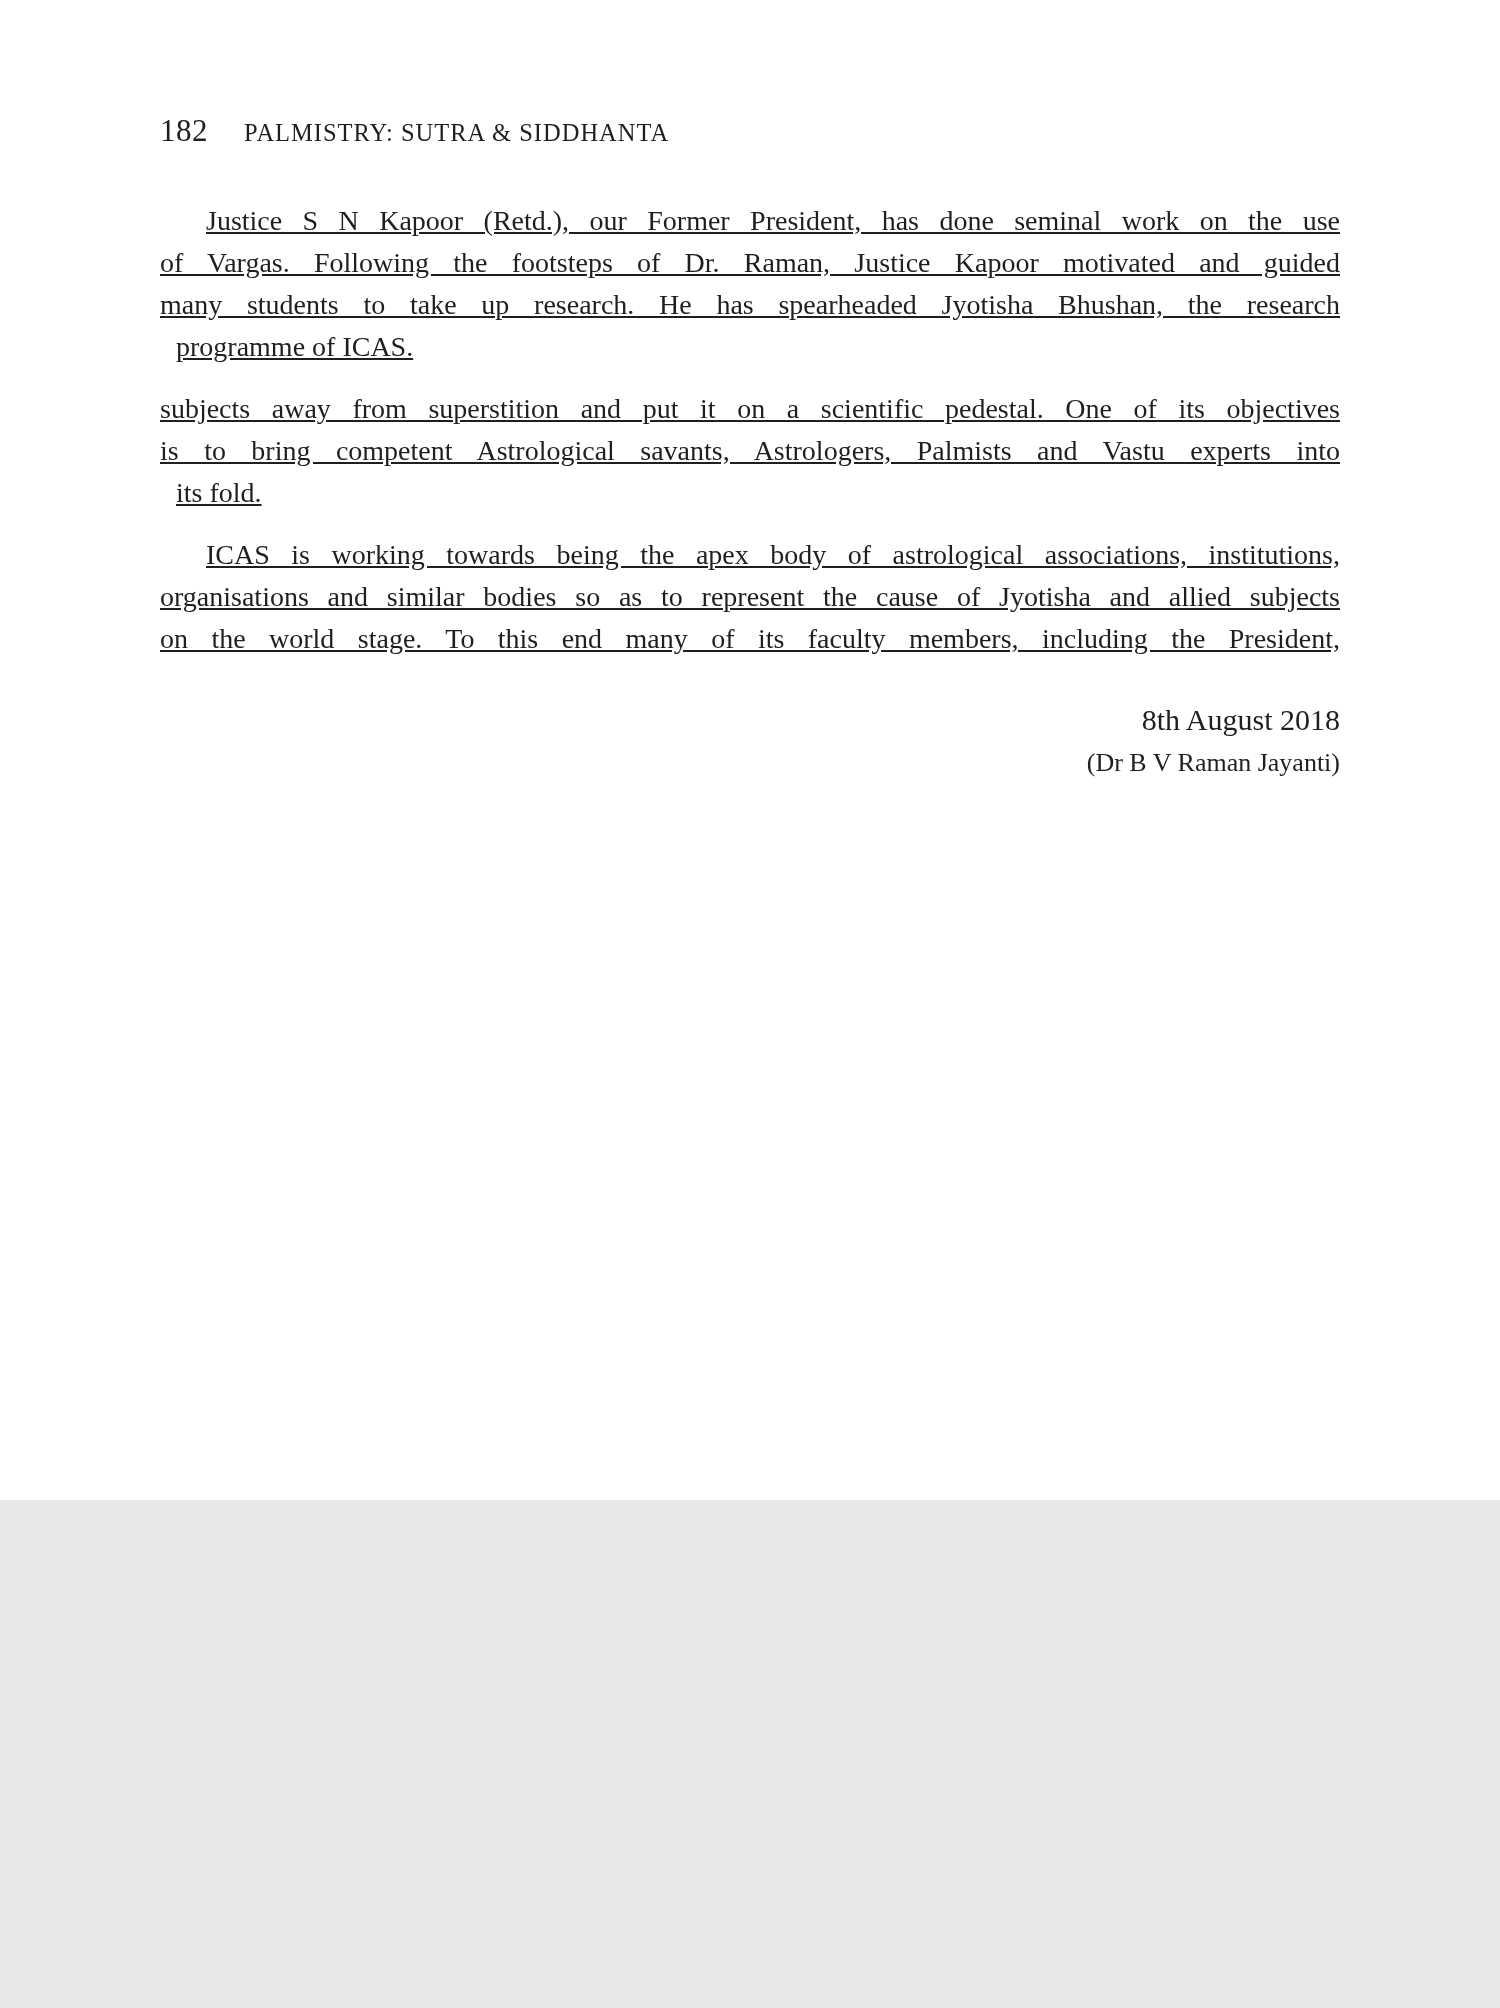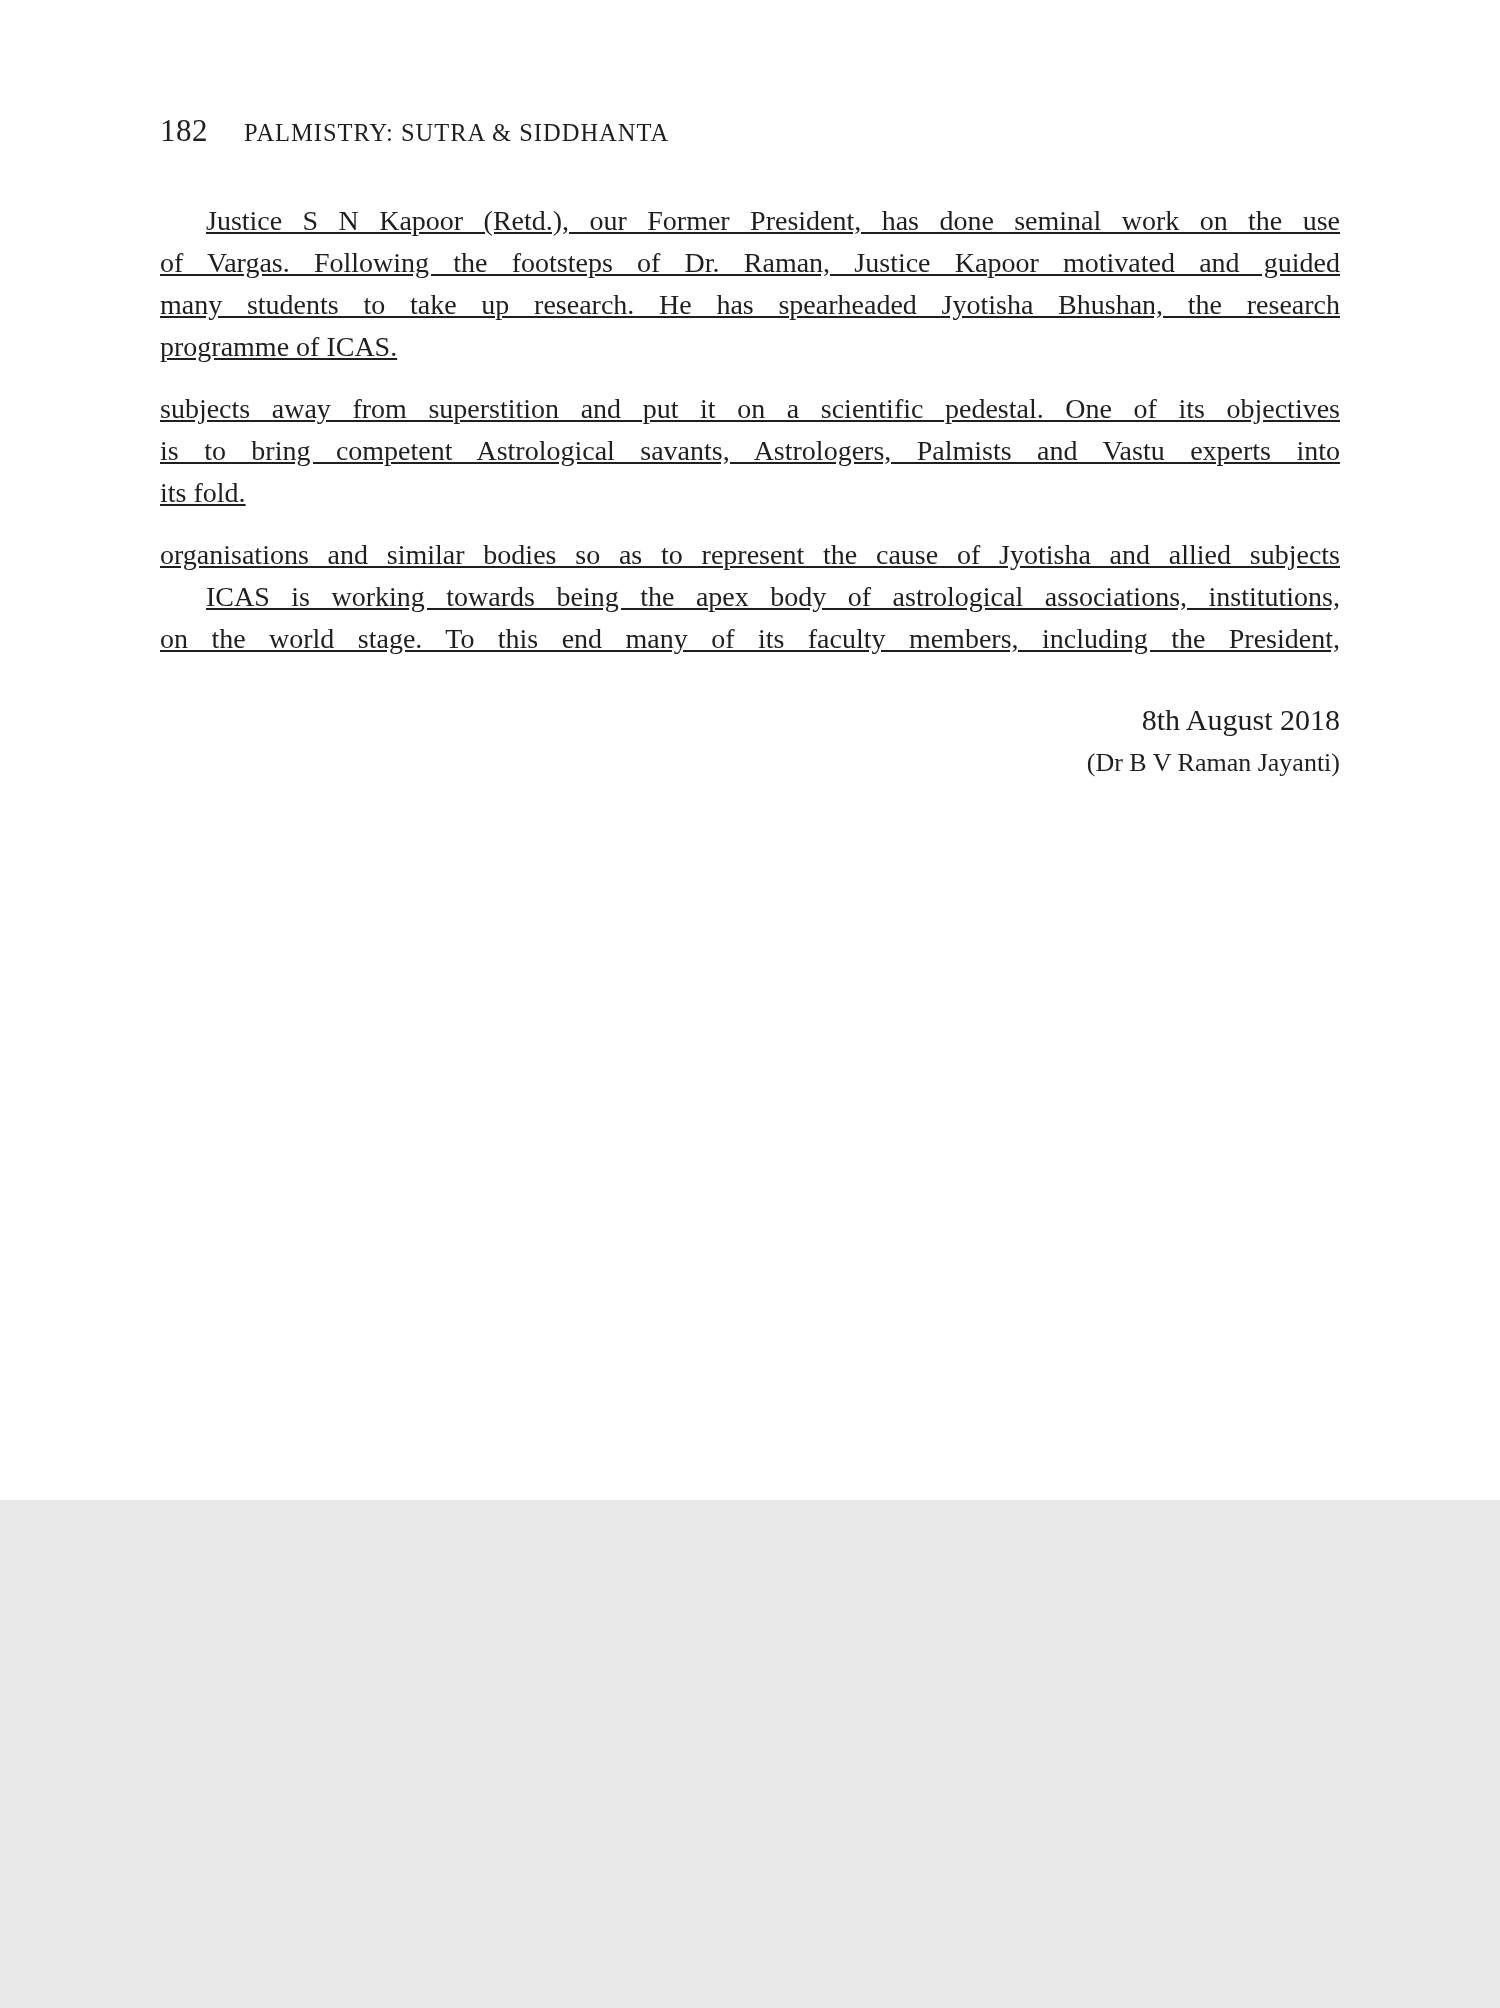--- a/index.html
+++ b/index.html
@@ -52,20 +52,21 @@
     text-align: justify;
     text-align-last: justify;
     -moz-text-align-last: justify;
   }
   .line.first {
     text-indent: 46px;
   }
   .line.last {
     text-align: left;
     text-align-last: left;
+    margin-left: 16px;
     -moz-text-align-last: left;
   }
   .signoff {
     margin-top: 38px;
     text-align: right;
   }
   .signoff-date {
     font-size: 30px;
     line-height: 44px;
   }
@@ -94,22 +95,22 @@
         <div class="line last">programme of ICAS.</div>
       </div>
 
       <div class="para">
         <div class="line">subjects away from superstition and put it on a scientific pedestal. One of its objectives</div>
         <div class="line">is to bring competent Astrological savants, Astrologers, Palmists and Vastu experts into</div>
         <div class="line last">its fold.</div>
       </div>
 
       <div class="para">
+        <div class="line first">ICAS is working towards being the apex body of astrological associations, institutions,</div>
         <div class="line">organisations and similar bodies so as to represent the cause of Jyotisha and allied subjects</div>
-        <div class="line first">ICAS is working towards being the apex body of astrological associations, institutions,</div>
         <div class="line">on the world stage. To this end many of its faculty members, including the President,</div>
       </div>
 
       <div class="signoff">
         <div class="signoff-date">8th August 2018</div>
         <div class="signoff-occasion">(Dr B V Raman Jayanti)</div>
       </div>
 
     </div>
   </div>

